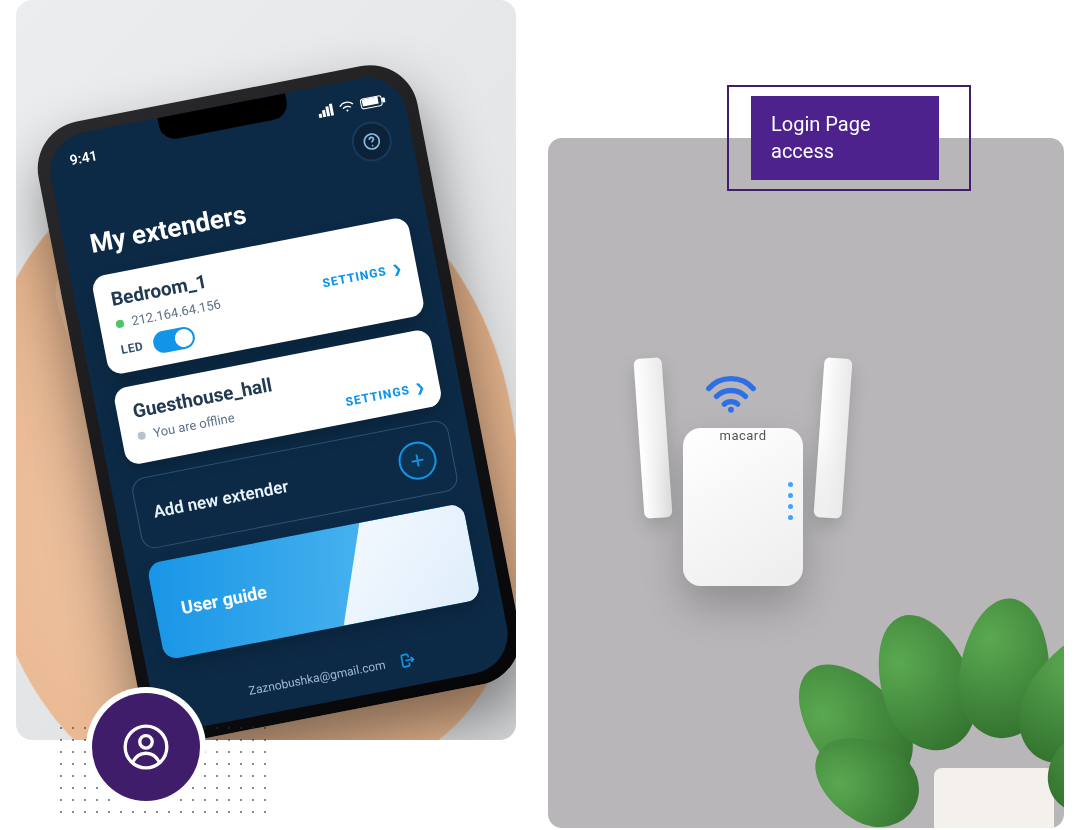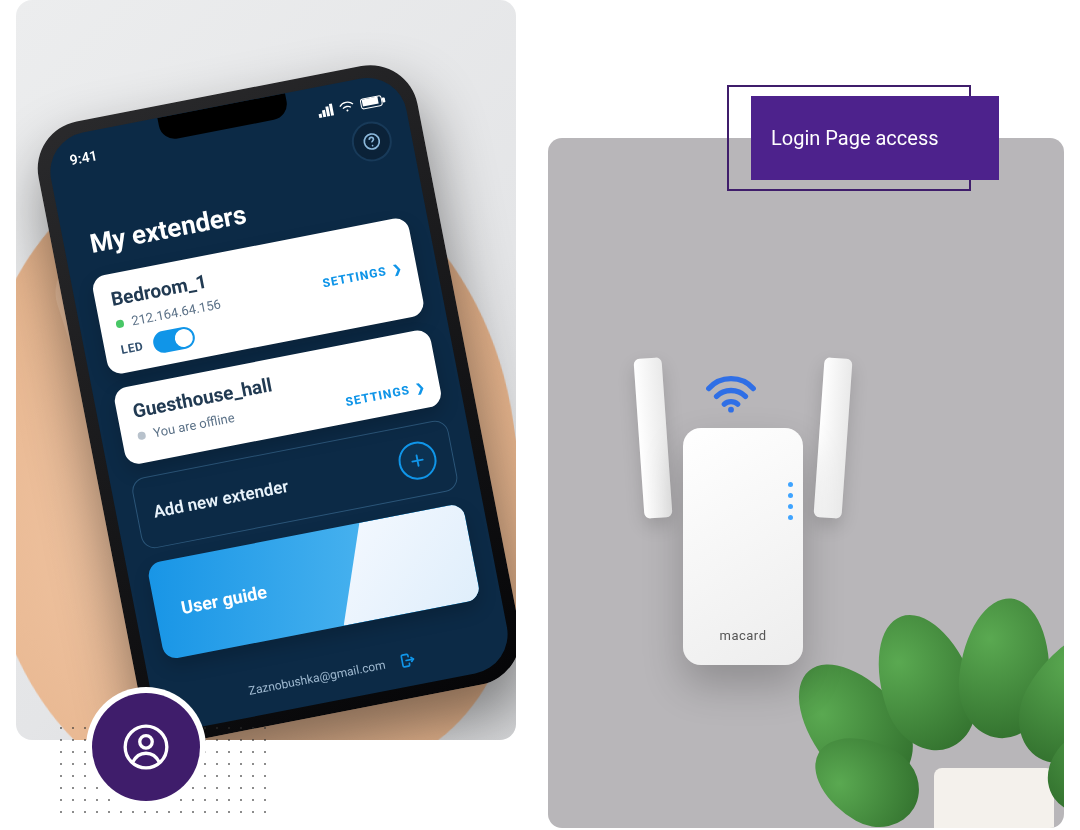--- a/index.html
+++ b/index.html
@@ -29,21 +29,21 @@
     top: 85px;
     width: 244px;
     height: 106px;
     border: 2px solid #3f1d6b;
     background: transparent;
   }
   .callout-box {
     position: absolute;
     left: 751px;
     top: 96px;
-    width: 248px;
+    width: 188px;
     height: 84px;
     background: #4d228c;
     color: #ffffff;
     padding: 14px 20px;
     font-size: 20px;
     line-height: 1.35;
     display: flex;
     flex-direction: column;
     justify-content: center;
   }
@@ -87,26 +87,26 @@
     border-radius: 6px;
     box-shadow: 0 8px 18px rgba(0,0,0,.15);
   }
   .device .antenna.left { left: -4px; transform: rotate(-4deg); }
   .device .antenna.right { right: -4px; transform: rotate(4deg); }
   .device .body {
     position: absolute;
     left: 40px;
     top: 70px;
     width: 120px;
-    height: 237px;
+    height: 158px;
     background: linear-gradient(150deg,#ffffff,#ededed);
     border-radius: 18px;
     box-shadow: 0 20px 40px rgba(0,0,0,.22);
     display: flex;
-    align-items: flex-end;
+    align-items: flex-start;
     justify-content: center;
     padding-bottom: 22px;
   }
   .device .brand {
     font-size: 13px;
     color: #555;
     letter-spacing: .5px;
   }
   .device .led-row {
     position: absolute;

